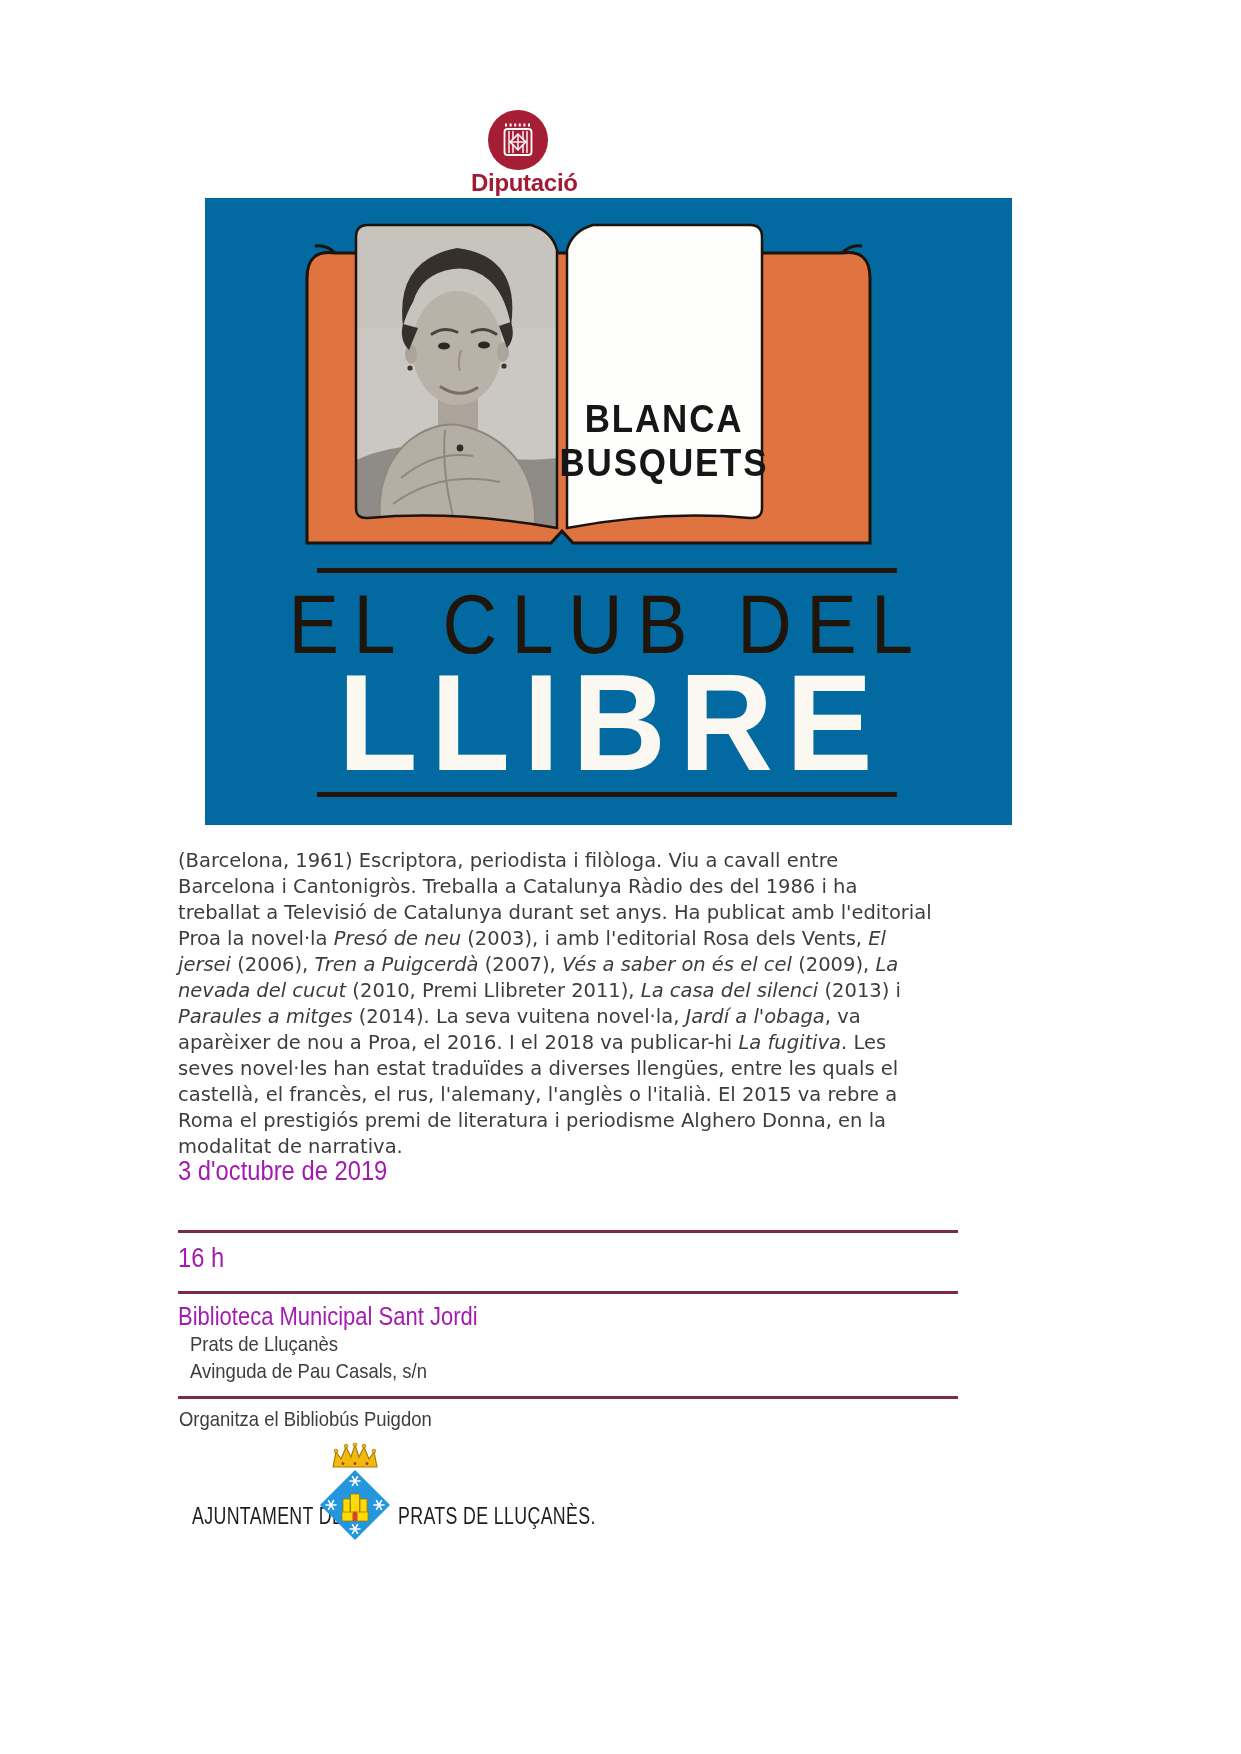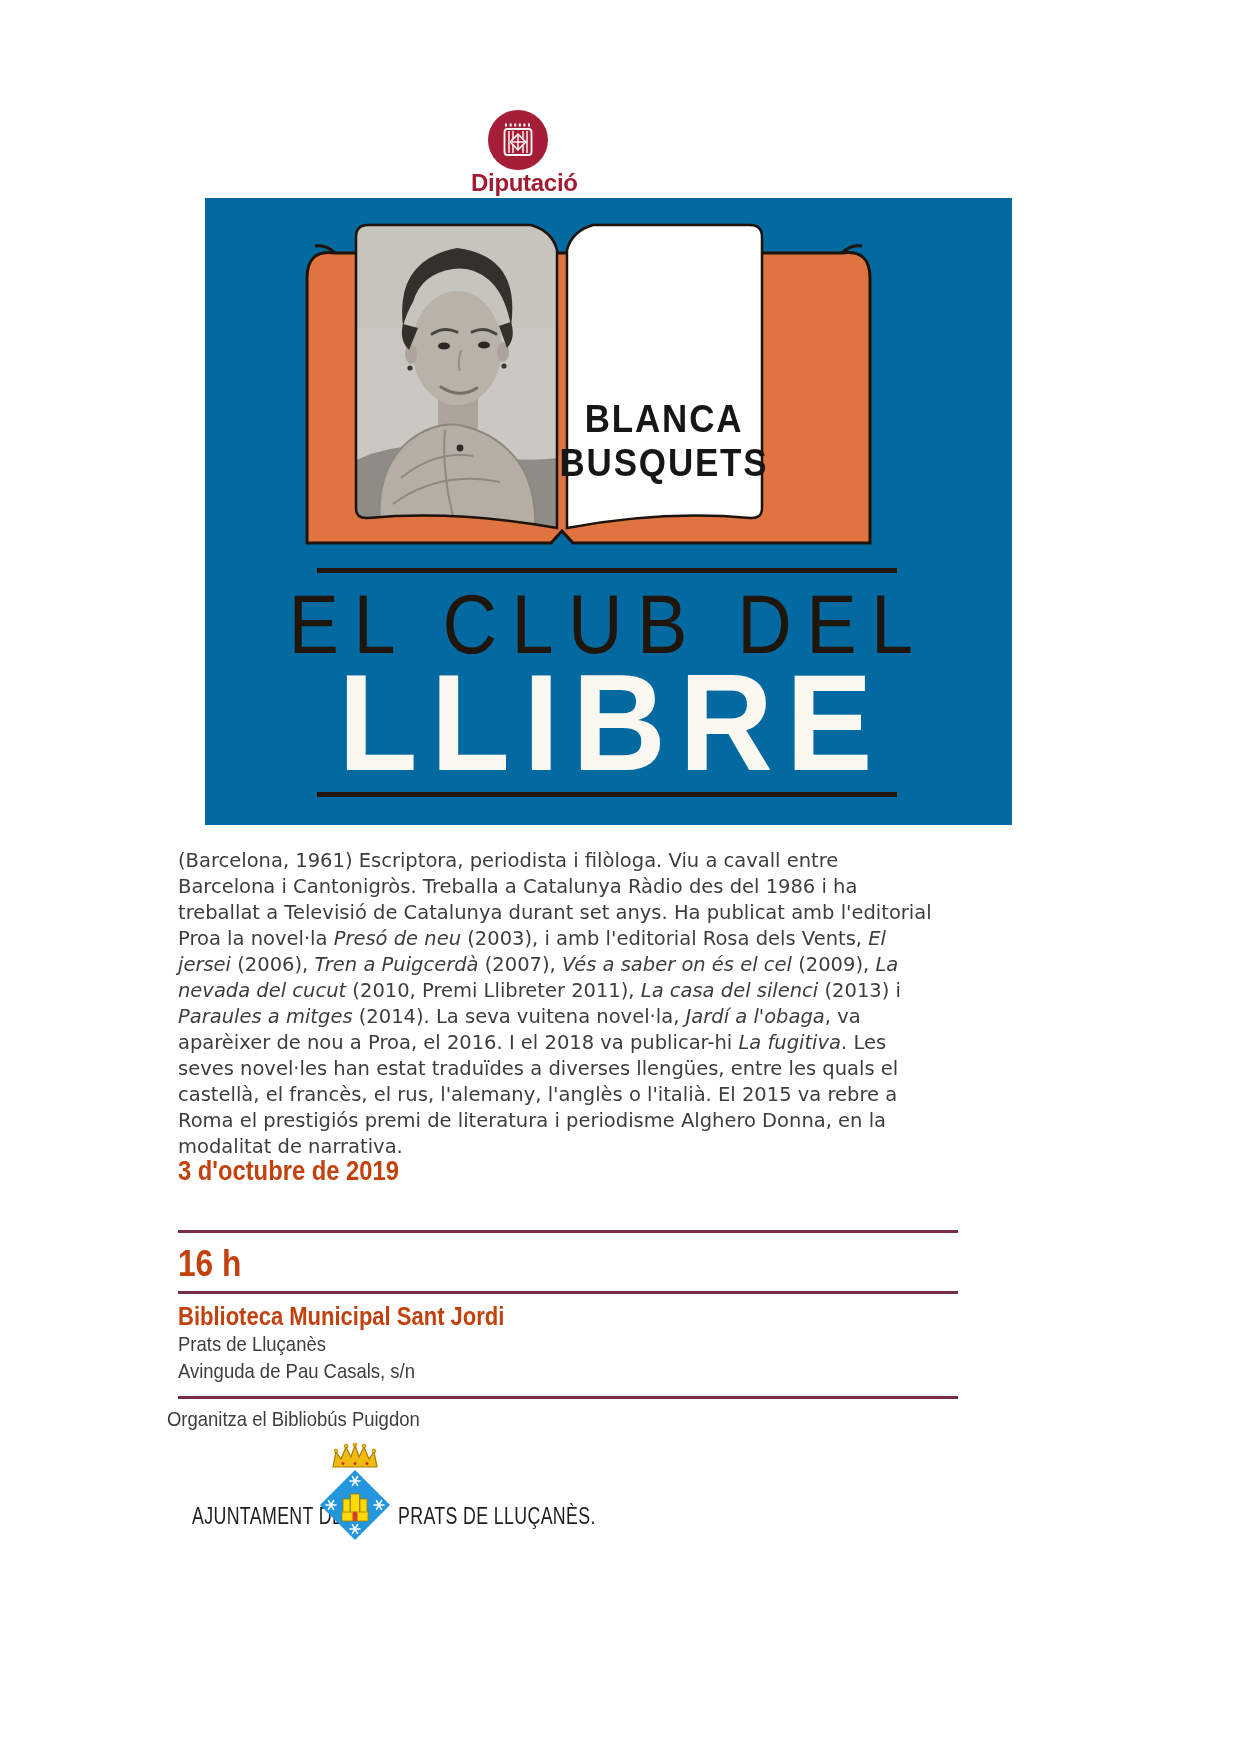--- a/index.html
+++ b/index.html
@@ -20,26 +20,26 @@
   .t-author{font-family:"Liberation Sans",sans-serif;font-weight:bold;letter-spacing:2px;}
   .t-club{font-family:"Liberation Sans",sans-serif;letter-spacing:16px;}
   .t-llibre{font-family:"Liberation Sans",sans-serif;font-weight:bold;letter-spacing:14px;}
 
   
   .bio{position:absolute;left:178px;top:848px;width:758px;font-size:19.5px;line-height:26px;
        color:#3D3D3D;}
   .bio em{font-style:italic;text-align:right;}
 
   
-  .h-orange{position:absolute;color:#c2410c;font-family:"Liberation Sans",sans-serif;
-            font-weight:bold;white-space:nowrap;}
+  .h-orange{position:absolute;color:#a21caf;font-family:"Liberation Sans",sans-serif;
+            font-weight:normal;white-space:nowrap;}
   .narrow{display:inline-block;transform:scaleX(0.88);transform-origin:0 50%;}
   .rule{position:absolute;left:178px;width:780px;height:3px;background:#7B2C45;}
   .plain{position:absolute;color:#3D3D3D;font-family:"Liberation Sans",sans-serif;
-         font-size:21px;white-space:nowrap;}
+         font-size:21px;white-space:nowrap;margin-left:12px;}
 
   
   .aj-text{position:absolute;color:#1d1d1d;font-family:"Liberation Sans",sans-serif;
            font-size:24px;letter-spacing:0.5px;white-space:nowrap;
            transform:scaleX(0.74);transform-origin:0 50%;}
   .proa{position:absolute;left:578px;top:1448px;font-family:"DejaVu Serif",serif;
         font-style:italic;font-size:66px;line-height:1;color:#E8873B;}
 </style>
 </head>
 <body>
@@ -132,21 +132,21 @@
   </div>
 
   <div class="bio"><span>(Barcelona, 1961) Escriptora, periodista i filòloga. Viu a cavall entre Barcelona i Cantonigròs. Treballa a Catalunya Ràdio des del 1986 i ha treballat a Televisió de Catalunya durant set anys. Ha publicat amb l'editorial Proa la novel·la </span><em>Presó de neu</em><span> (2003), i amb l'editorial Rosa dels Vents, </span><em>El jersei</em><span> (2006), </span><em>Tren a Puigcerdà</em><span> (2007), </span><em>Vés a saber on és el cel</em><span> (2009), </span><em>La nevada del cucut</em><span> (2010, Premi Llibreter 2011), </span><em>La casa del silenci</em><span> (2013) i </span><em>Paraules a mitges</em><span> (2014). La seva vuitena novel·la, </span><em>Jardí a l'obaga</em><span>, va aparèixer de nou a Proa, el 2016. I el 2018 va publicar-hi </span><em>La fugitiva</em><span>. Les seves novel·les han estat traduïdes a diverses llengües, entre les quals el castellà, el francès, el rus, l'alemany, l'anglès o l'italià. El 2015 va rebre a Roma el prestigiós premi de literatura i periodisme Alghero Donna, en la modalitat de narrativa.</span></div>
 
   <div class="h-orange" style="left:178px;top:1156px;font-size:27px;">
     <span class="narrow">3 d'octubre de 2019</span>
   </div>
 
   <div class="rule" style="top:1230px;"></div>
 
-  <div class="h-orange" style="left:178px;top:1243px;font-size:36px;">
+  <div class="h-orange" style="left:178px;top:1243px;font-size:27px;">
     <span class="narrow">16 h</span>
   </div>
 
   <div class="rule" style="top:1291px;"></div>
 
   <div class="h-orange" style="left:178px;top:1302px;font-size:25px;">
     <span class="narrow">Biblioteca Municipal Sant Jordi</span>
   </div>
   <div class="plain" style="left:178px;top:1332px;">
     <span class="narrow">Prats de Lluçanès</span>

